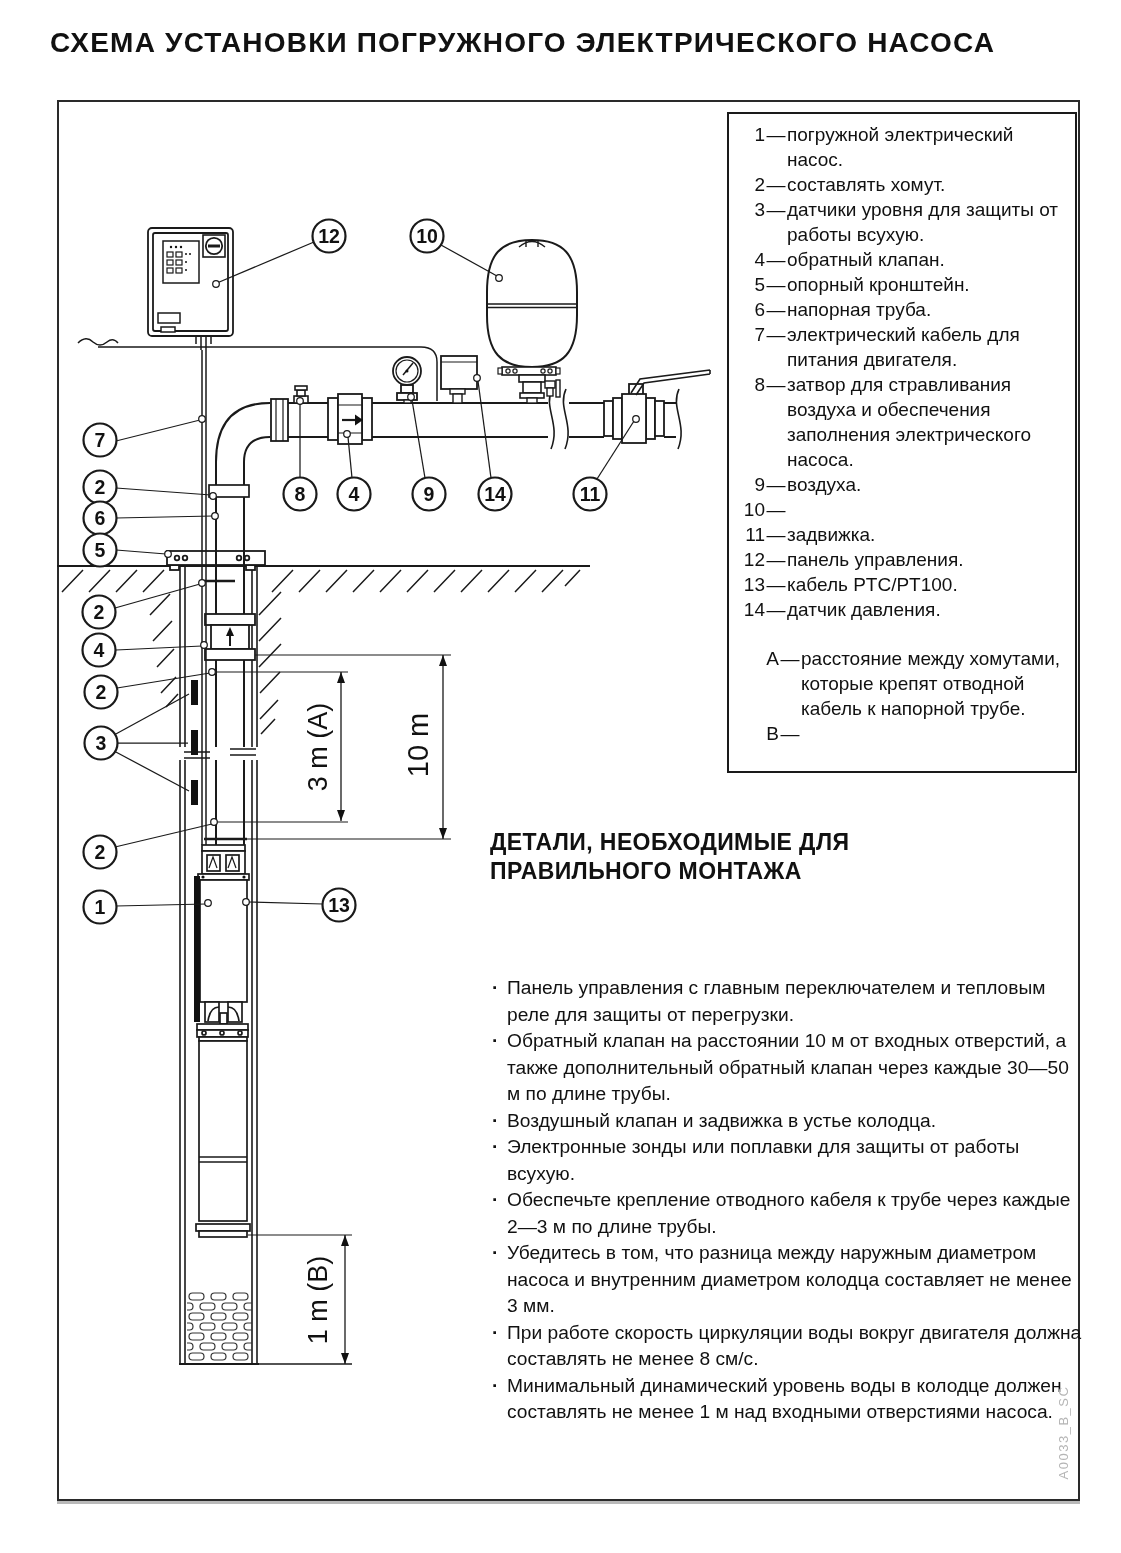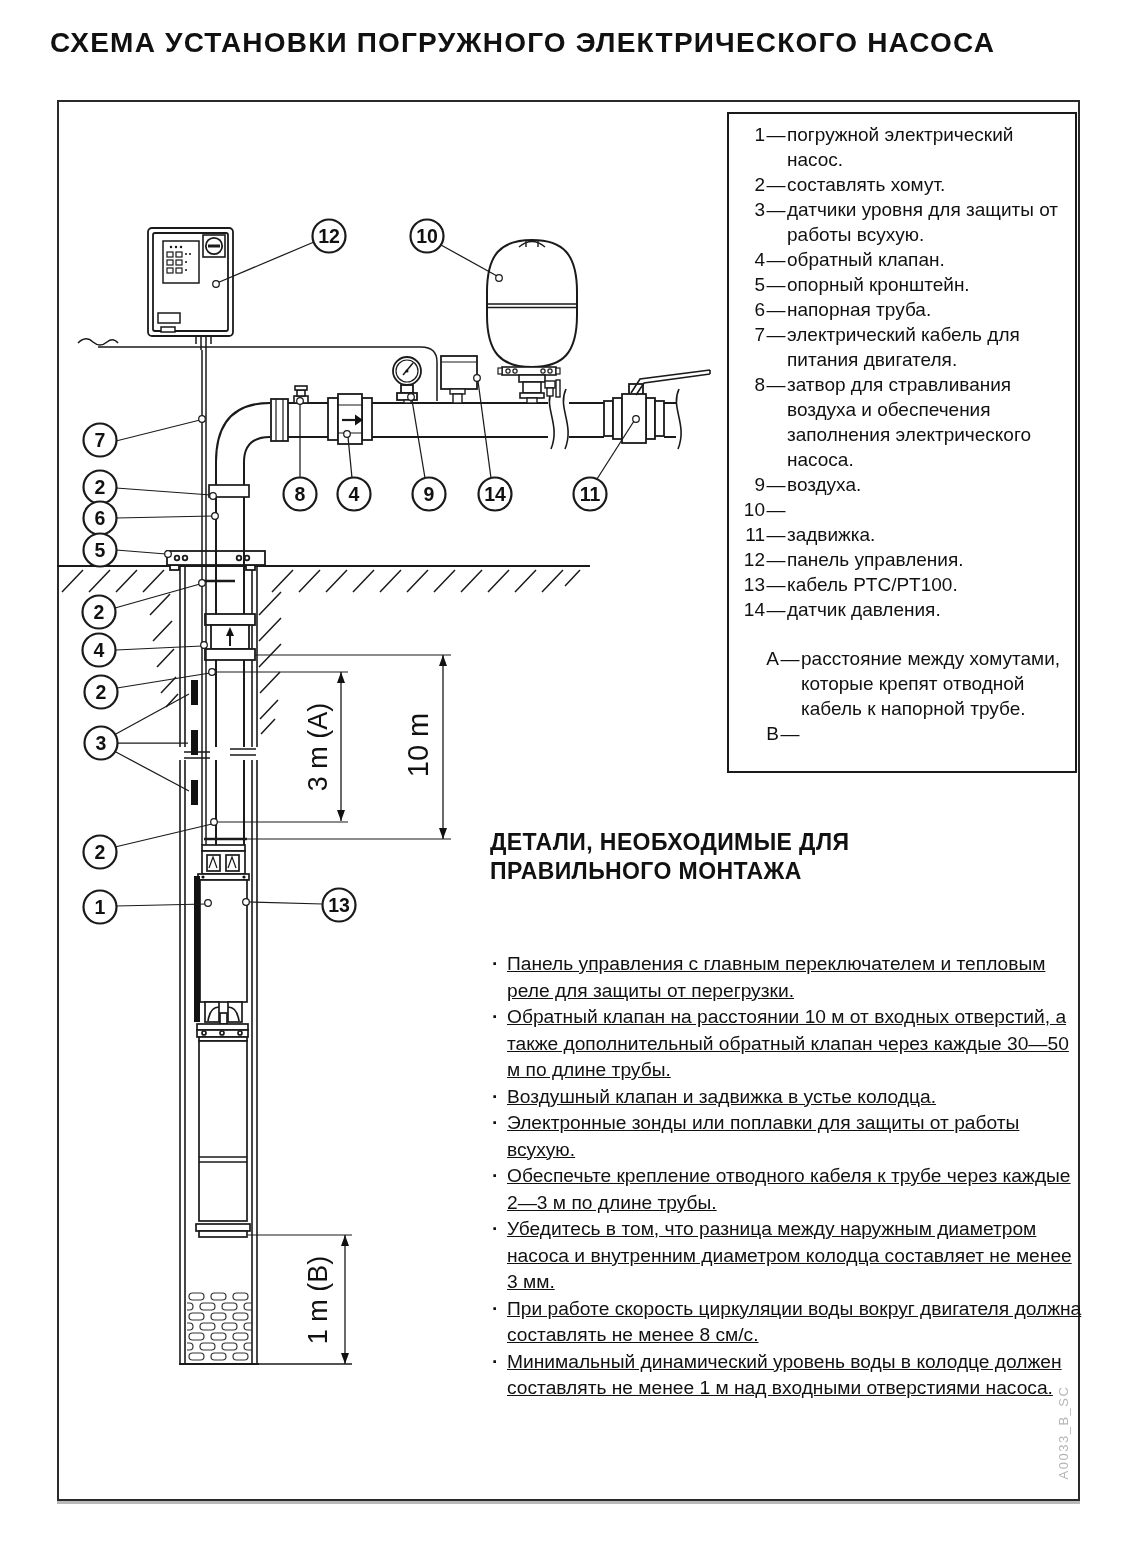--- a/index.html
+++ b/index.html
@@ -7,21 +7,21 @@
   .page-title{position:absolute;left:50px;top:27px;font-size:28px;font-weight:bold;letter-spacing:1.2px;white-space:nowrap;}
   .frame{position:absolute;left:57px;top:100px;width:1023px;height:1401px;border:2px solid #2a2a2a;box-sizing:border-box;box-shadow:0 3px 0 #b9b9b9;}
   .legend-box{position:absolute;left:727px;top:112px;width:350px;height:661px;border:2px solid #1a1a1a;box-sizing:border-box;padding:8px 8px 0 6px;font-size:19px;line-height:25px;}
   .legend-row{display:flex;}
   .legend-row .num{width:30px;text-align:right;flex:0 0 auto;}
   .legend-row .dash{width:22px;text-align:center;flex:0 0 auto;}
   .legend-row .txt{flex:1 1 auto;}
   .legend-gap{height:24px;}
   .legend-row.note{margin-left:14px;}
   .parts-heading{position:absolute;left:490px;top:828px;font-size:23px;font-weight:bold;line-height:29px;letter-spacing:.4px;}
-  .parts-list{position:absolute;left:490px;top:951px;width:594px;font-size:19.2px;line-height:26.5px;text-decoration:underline;}
+  .parts-list{position:absolute;left:490px;top:975px;width:594px;font-size:19.2px;line-height:26.5px;}
   .part{position:relative;padding-left:17px;}
   .part::before{content:"\00B7";position:absolute;left:2px;top:0;font-weight:bold;}
   .footer-code{position:absolute;left:1008px;top:1425px;width:110px;text-align:center;transform:rotate(-90deg);color:#b5b5b5;font-size:13px;letter-spacing:1.5px;}
   svg text{font-family:"Liberation Sans",sans-serif;}
   .dim-label{font-size:27px;fill:#111;}
   .dim-label2{font-size:29px;fill:#111;}
   .co-num{font-size:19.5px;font-weight:bold;fill:#111;text-anchor:middle;}
 </style>
 </head>
 <body>

